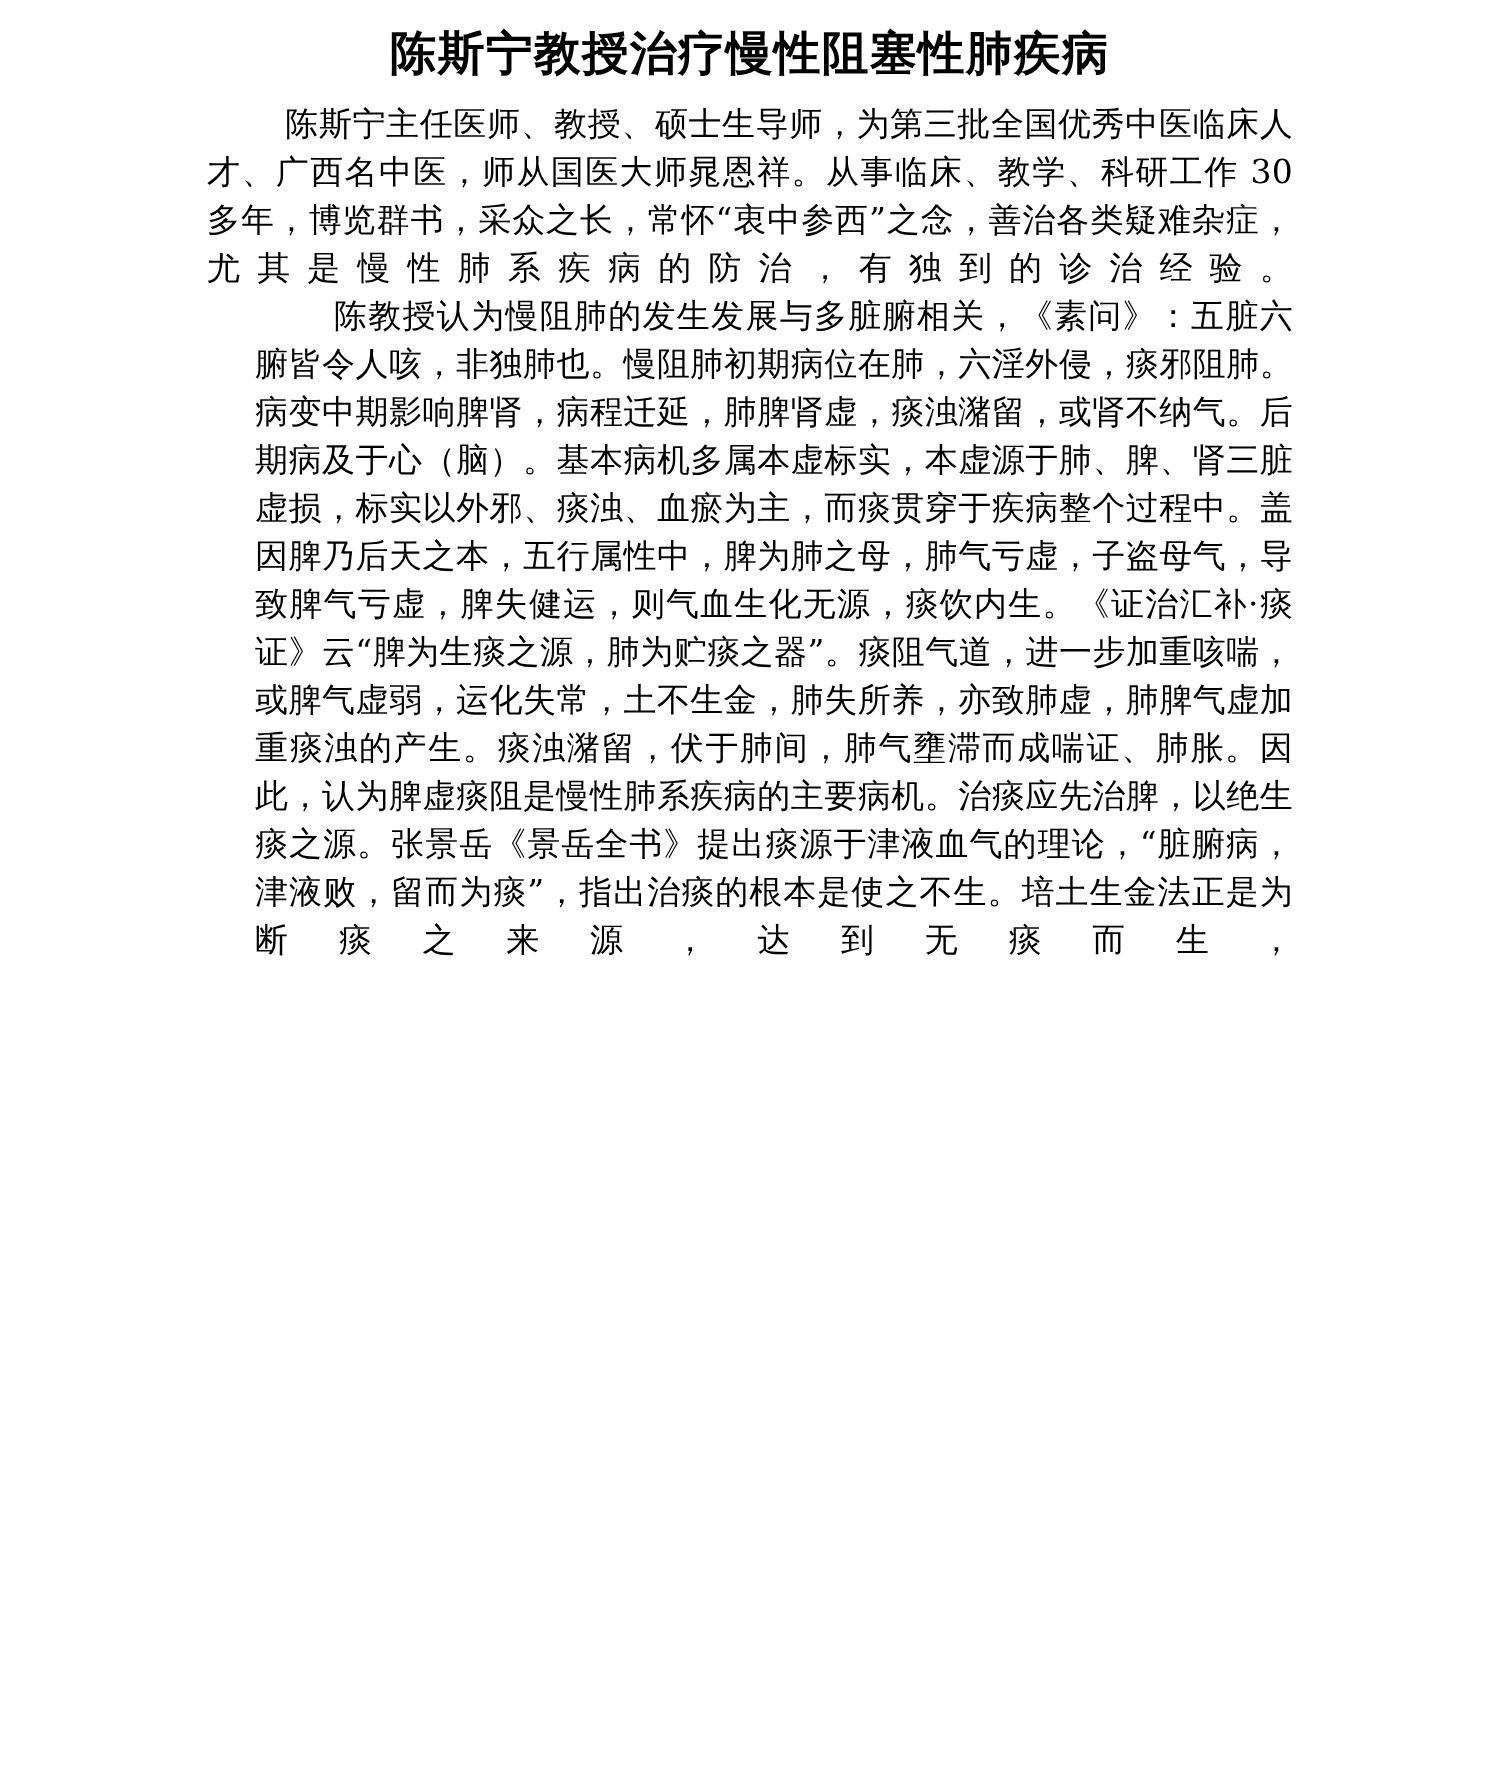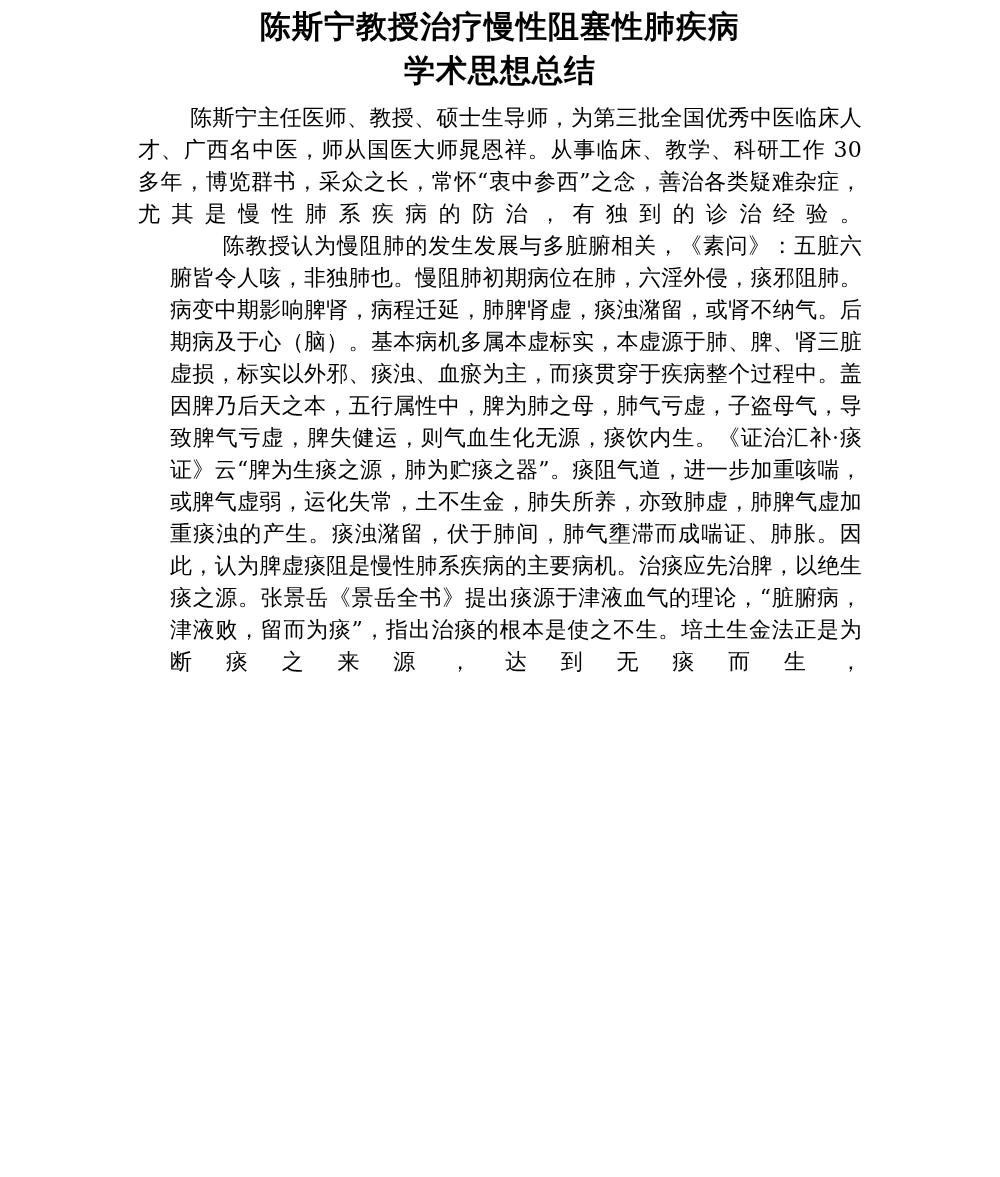--- a/index.html
+++ b/index.html
@@ -11,21 +11,21 @@
     width: 1000px;
     height: 1177px;
     font-family: "DejaVu Serif", "Liberation Serif", serif;
     color: #000000;
     overflow: hidden;
   }
   .page {
     width: 1000px;
     height: 880px;
     box-sizing: border-box;
-    padding: 4px 138px 0 138px;
+    padding: 14px 138px 0 138px;
   }
   .doc-title {
     text-align: center;
     font-weight: bold;
     font-size: 31px;
     line-height: 44px;
     letter-spacing: 1px;
     margin: 0;
   }
   .doc-title .title-line {
@@ -53,21 +53,20 @@
     width: 52px;
   }
 </style>
 </head>
 <body>
 
 <div class="page">
 
   <h1 class="doc-title">
     <span class="title-line">陈斯宁教授治疗慢性阻塞性肺疾病</span>
-    <span class="title-line">学术思想总结</span>
   </h1>
 
   <div class="body-text">
     <p class="para"><span class="indent"></span><span>陈斯宁主任医师、教授、硕士生导师，为第三批全国优秀中医临床人才、广西名中医，师从国医大师晁恩祥。从事临床、教学、科研工作 30 多年，博览群书，采众之长，常怀“衷中参西”之念，善治各类疑难杂症，尤其是慢性肺系疾病的防治，有独到的诊治经验。</span></p>
     <p class="para"><span class="indent"></span><span>陈教授认为慢阻肺的发生发展与多脏腑相关，《素问》：五脏六腑皆令人咳，非独肺也。慢阻肺初期病位在肺，六淫外侵，痰邪阻肺。病变中期影响脾肾，病程迁延，肺脾肾虚，痰浊潴留，或肾不纳气。后期病及于心（脑）。基本病机多属本虚标实，本虚源于肺、脾、肾三脏虚损，标实以外邪、痰浊、血瘀为主，而痰贯穿于疾病整个过程中。盖因脾乃后天之本，五行属性中，脾为肺之母，肺气亏虚，子盗母气，导致脾气亏虚，脾失健运，则气血生化无源，痰饮内生。《证治汇补·痰证》云“脾为生痰之源，肺为贮痰之器”。痰阻气道，进一步加重咳喘，或脾气虚弱，运化失常，土不生金，肺失所养，亦致肺虚，肺脾气虚加重痰浊的产生。痰浊潴留，伏于肺间，肺气壅滞而成喘证、肺胀。因此，认为脾虚痰阻是慢性肺系疾病的主要病机。治痰应先治脾，以绝生痰之源。张景岳《景岳全书》提出痰源于津液血气的理论，“脏腑病，津液败，留而为痰”，指出治痰的根本是使之不生。培土生金法正是为断痰之来源，达到无痰而生，</span></p>
   </div>
 
 </div>
 
 </body></html>

